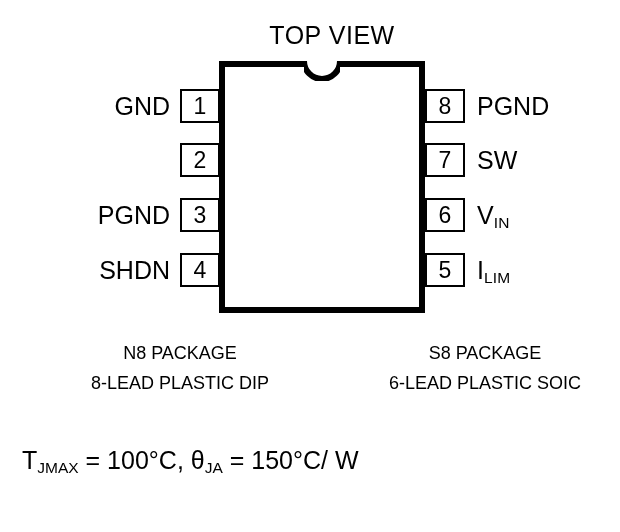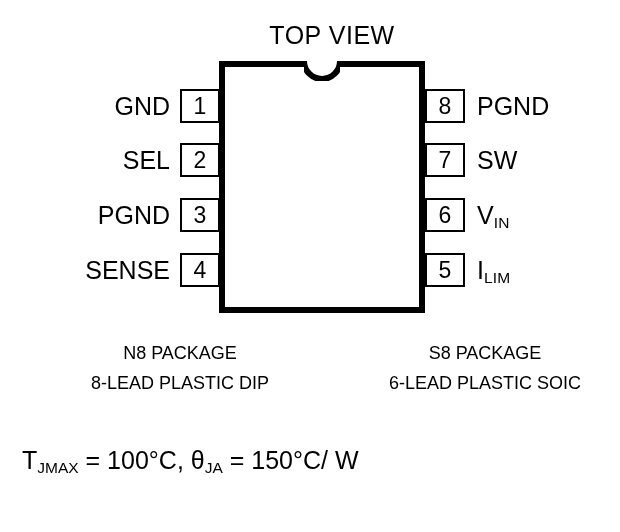--- a/index.html
+++ b/index.html
@@ -140,23 +140,22 @@
       <path d="M 0 0 A 18 18 0 0 0 36 0" fill="#ffffff" stroke="#000000" stroke-width="6"></path>
     </svg>
   </div>
 
   <div class="pin-box left" style="top:89px">1</div>
   <div class="pin-box left" style="top:143px">2</div>
   <div class="pin-box left" style="top:198px">3</div>
   <div class="pin-box left" style="top:253px">4</div>
 
   <div class="pin-label left" style="top:89px">GND</div>
-  <div class="pin-label left" style="top:143px">SEL</div>
   <div class="pin-label left" style="top:198px">PGND</div>
-  <div class="pin-label left" style="top:253px">SENSE</div>
+  <div class="pin-label left" style="top:253px">SHDN</div>
 
   <div class="pin-box right" style="top:89px">8</div>
   <div class="pin-box right" style="top:143px">7</div>
   <div class="pin-box right" style="top:198px">6</div>
   <div class="pin-box right" style="top:253px">5</div>
 
   <div class="pin-label right" style="top:89px">
     <span>PGND</span>
   </div>
   <div class="pin-label right" style="top:143px">

